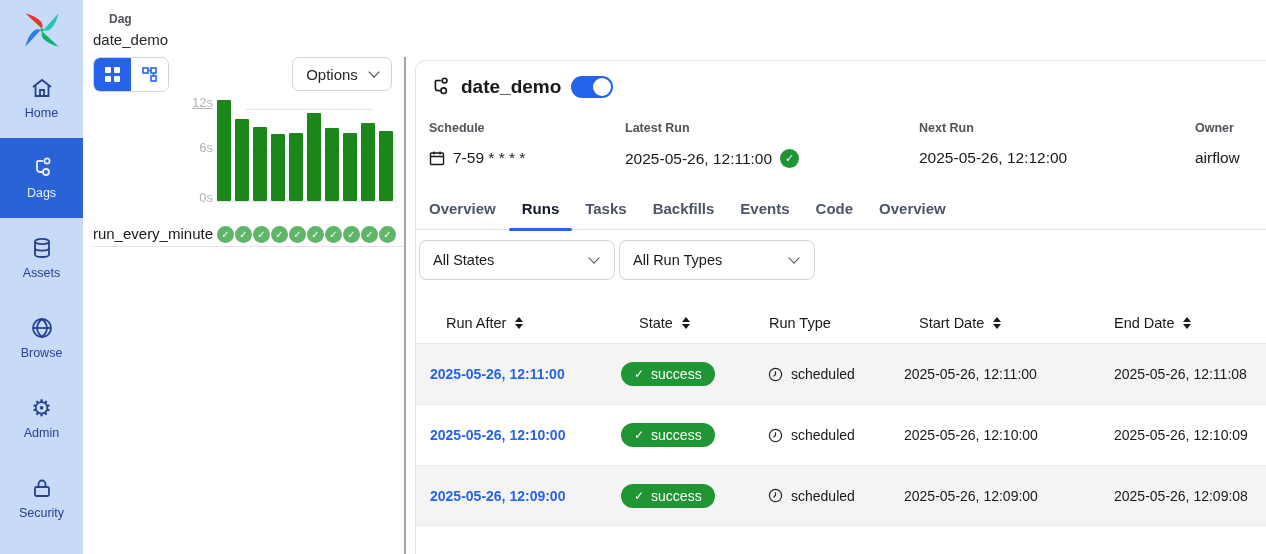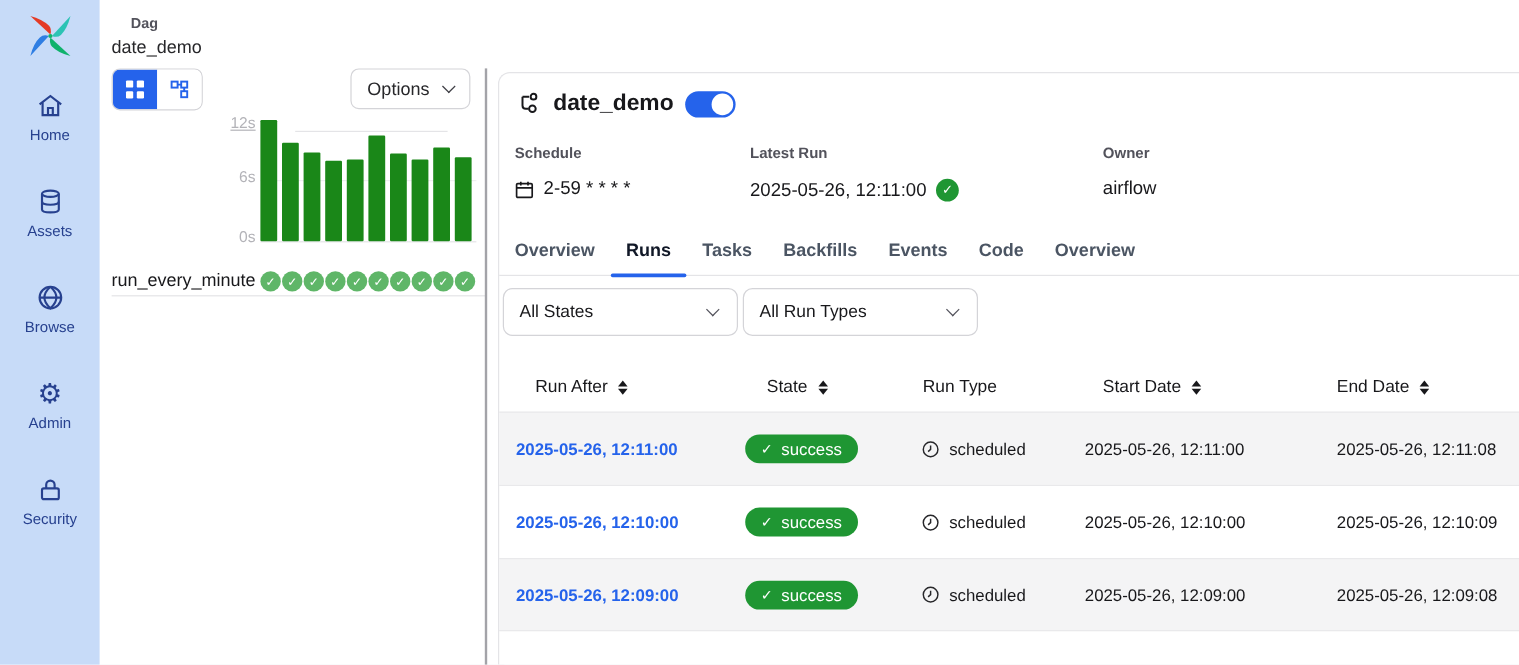--- a/index.html
+++ b/index.html
@@ -107,20 +107,29 @@
     <circle cx="50" cy="50" r="4" fill="#0fb26c"></circle>
   </svg>
   <nav class="nav">
     <div class="nav-item">
       <svg viewBox="0 0 24 24" fill="none" stroke="currentColor" stroke-width="1.8">
           <path d="M3 11 L12 4 L21 11"></path>
           <path d="M5.5 9.5 V20 H18.5 V9.5"></path>
           <path d="M10 20 V14 H14 V20"></path>
         </svg>
       <span class="nav-label">Home</span>
+    </div>
+    <div class="nav-item active">
+      <svg viewBox="0 0 24 24" fill="none" stroke="currentColor" stroke-width="1.8">
+          <path d="M7 5 V13 Q7 16 10 16 H12.5"></path>
+          <path d="M7 5 H13"></path>
+          <circle cx="17" cy="5" r="2.6"></circle>
+          <circle cx="16" cy="16" r="3"></circle>
+        </svg>
+      <span class="nav-label">Dags</span>
     </div>
     <div class="nav-item">
       <svg viewBox="0 0 24 24" fill="none" stroke="currentColor" stroke-width="1.8">
           <ellipse cx="12" cy="5.5" rx="7" ry="2.6"></ellipse>
           <path d="M5 5.5 V12 Q5 14.6 12 14.6 Q19 14.6 19 12 V5.5"></path>
           <path d="M5 12 V18.5 Q5 21 12 21 Q19 21 19 18.5 V12"></path>
         </svg>
       <span class="nav-label">Assets</span>
     </div>
     <div class="nav-item">
@@ -230,29 +239,35 @@
     </div>
 
     <div class="fields">
       <div>
         <div class="field-label">Schedule</div>
         <div class="field-value">
           <svg class="cal" viewBox="0 0 16 16" fill="none" stroke="#18181b" stroke-width="1.4">
               <rect x="1.5" y="3" width="13" height="11.5" rx="1"></rect>
               <path d="M1.5 6.5 H14.5 M5 1.5 V4.5 M11 1.5 V4.5"></path>
             </svg>
-          <span>2-59 * * * *</span>
+          <span>7-59 * * * *</span>
         </div>
       </div>
       <div>
         <div class="field-label">Latest Run</div>
         <div class="field-value">
           <span>2025-05-26, 12:11:00</span>
           <span class="okcircle">✓</span>
         </div>
+      </div>
+      <div>
+        <div class="field-label">Next Run</div>
+        <div class="field-value">
+            <span>2025-05-26, 12:12:00</span>
+          </div>
       </div>
       <div>
         <div class="field-label">Owner</div>
         <div class="field-value">
             <span>airflow</span>
           </div>
       </div>
     </div>
 
     <div class="tabs">

